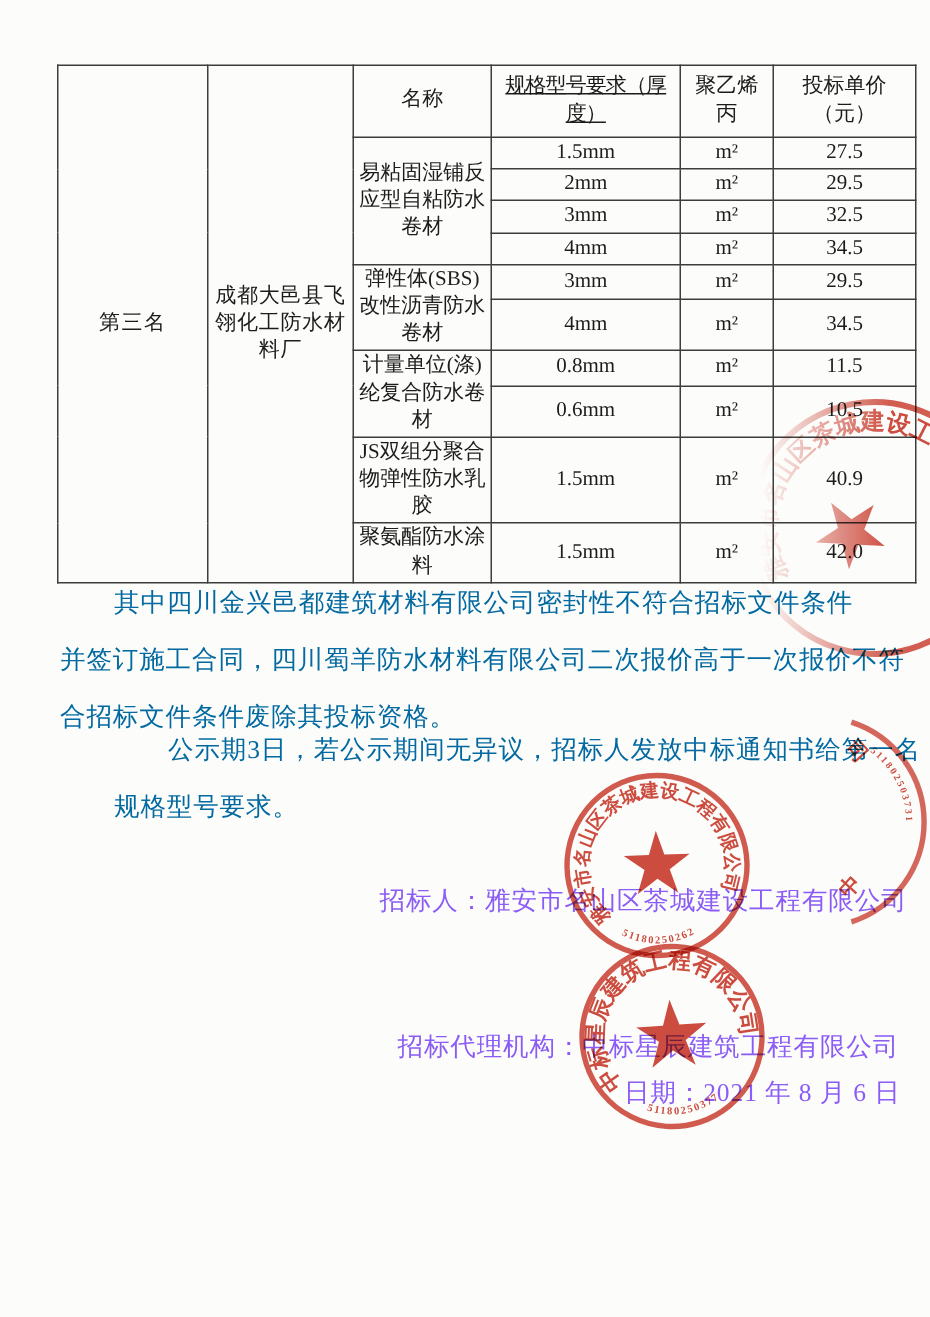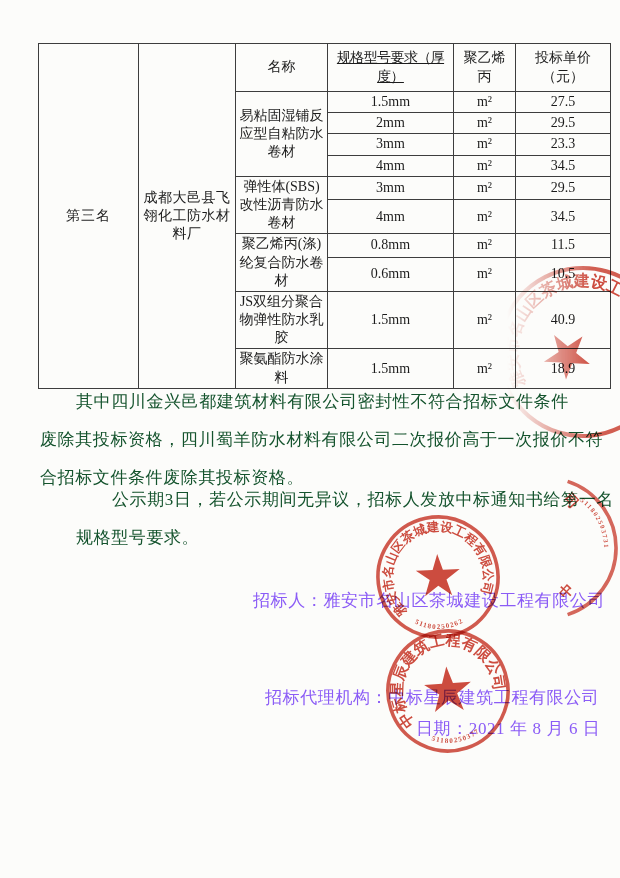--- a/index.html
+++ b/index.html
@@ -36,21 +36,21 @@
   .c-company{font-size:15px;line-height:1.55;padding:0 9px;letter-spacing:0.5px;}
   .th{font-size:14.5px;}
   .th-spec{font-size:12.4px;letter-spacing:-0.6px;text-decoration:underline;}
   .th-price{white-space:pre-line;line-height:1.5;}
   .c-name{font-size:14.5px;line-height:1.5;padding:1px 5px;}
   .c-unit{font-size:12.5px;}
   .c-price{font-size:14.5px;}
   
   .para{
     position:absolute;left:40px;width:562px;
-    font-size:17px;line-height:38px;letter-spacing:0.6px;color:#14532d;
+    font-size:17px;line-height:38px;letter-spacing:0.6px;color:#0369a1;
   }
   .para .ln{white-space:nowrap;}
   .para .ln:first-child{text-indent:36px;}
   .para-1{top:383px;}
   .para-2{top:481px;margin-left:36px;}
   .sig{
     position:absolute;font-size:17px;letter-spacing:0.6px;color:#8b5cf6;
     white-space:nowrap;
   }
   .sig-bidder{left:253px;top:589px;}
@@ -101,67 +101,67 @@
       <td class="c-price">27.5</td>
     </tr>
     <tr>
       <td>2mm</td>
       <td class="c-unit">m²</td>
       <td class="c-price">29.5</td>
     </tr>
     <tr>
       <td>3mm</td>
       <td class="c-unit">m²</td>
-      <td class="c-price">23.3</td>
+      <td class="c-price">32.5</td>
     </tr>
     <tr>
       <td>4mm</td>
       <td class="c-unit">m²</td>
       <td class="c-price">34.5</td>
     </tr>
     <tr>
       <td rowspan="2" class="c-name">弹性体(SBS)改性沥青防水卷材</td>
       <td>3mm</td>
       <td class="c-unit">m²</td>
       <td class="c-price">29.5</td>
     </tr>
     <tr>
       <td>4mm</td>
       <td class="c-unit">m²</td>
       <td class="c-price">34.5</td>
     </tr>
     <tr>
-      <td rowspan="2" class="c-name">聚乙烯丙(涤)纶复合防水卷材</td>
+      <td rowspan="2" class="c-name">计量单位(涤)纶复合防水卷材</td>
       <td>0.8mm</td>
       <td class="c-unit">m²</td>
       <td class="c-price">11.5</td>
     </tr>
     <tr>
       <td>0.6mm</td>
       <td class="c-unit">m²</td>
       <td class="c-price">10.5</td>
     </tr>
     <tr>
       <td class="c-name">JS双组分聚合物弹性防水乳胶</td>
       <td>1.5mm</td>
       <td class="c-unit">m²</td>
       <td class="c-price">40.9</td>
     </tr>
     <tr>
       <td class="c-name">聚氨酯防水涂料</td>
       <td>1.5mm</td>
       <td class="c-unit">m²</td>
-      <td class="c-price">18.9</td>
+      <td class="c-price">42.0</td>
     </tr>
   </tbody>
 </table>
 
 <div class="para para-1">
   <div class="ln">其中四川金兴邑都建筑材料有限公司密封性不符合招标文件条件</div>
-  <div class="ln">废除其投标资格，四川蜀羊防水材料有限公司二次报价高于一次报价不符</div>
+  <div class="ln">并签订施工合同，四川蜀羊防水材料有限公司二次报价高于一次报价不符</div>
   <div class="ln">合招标文件条件废除其投标资格。</div>
 </div>
 <div class="para para-2">
   <div class="ln">公示期3日，若公示期间无异议，招标人发放中标通知书给第一名，</div>
   <div class="ln">规格型号要求。</div>
 </div>
 
 <div class="sig sig-bidder">招标人：雅安市名山区茶城建设工程有限公司</div>
 <div class="sig sig-agency">招标代理机构：中标星辰建筑工程有限公司</div>
 <div class="sig sig-date">日期：2021 年 8 月 6 日</div>

